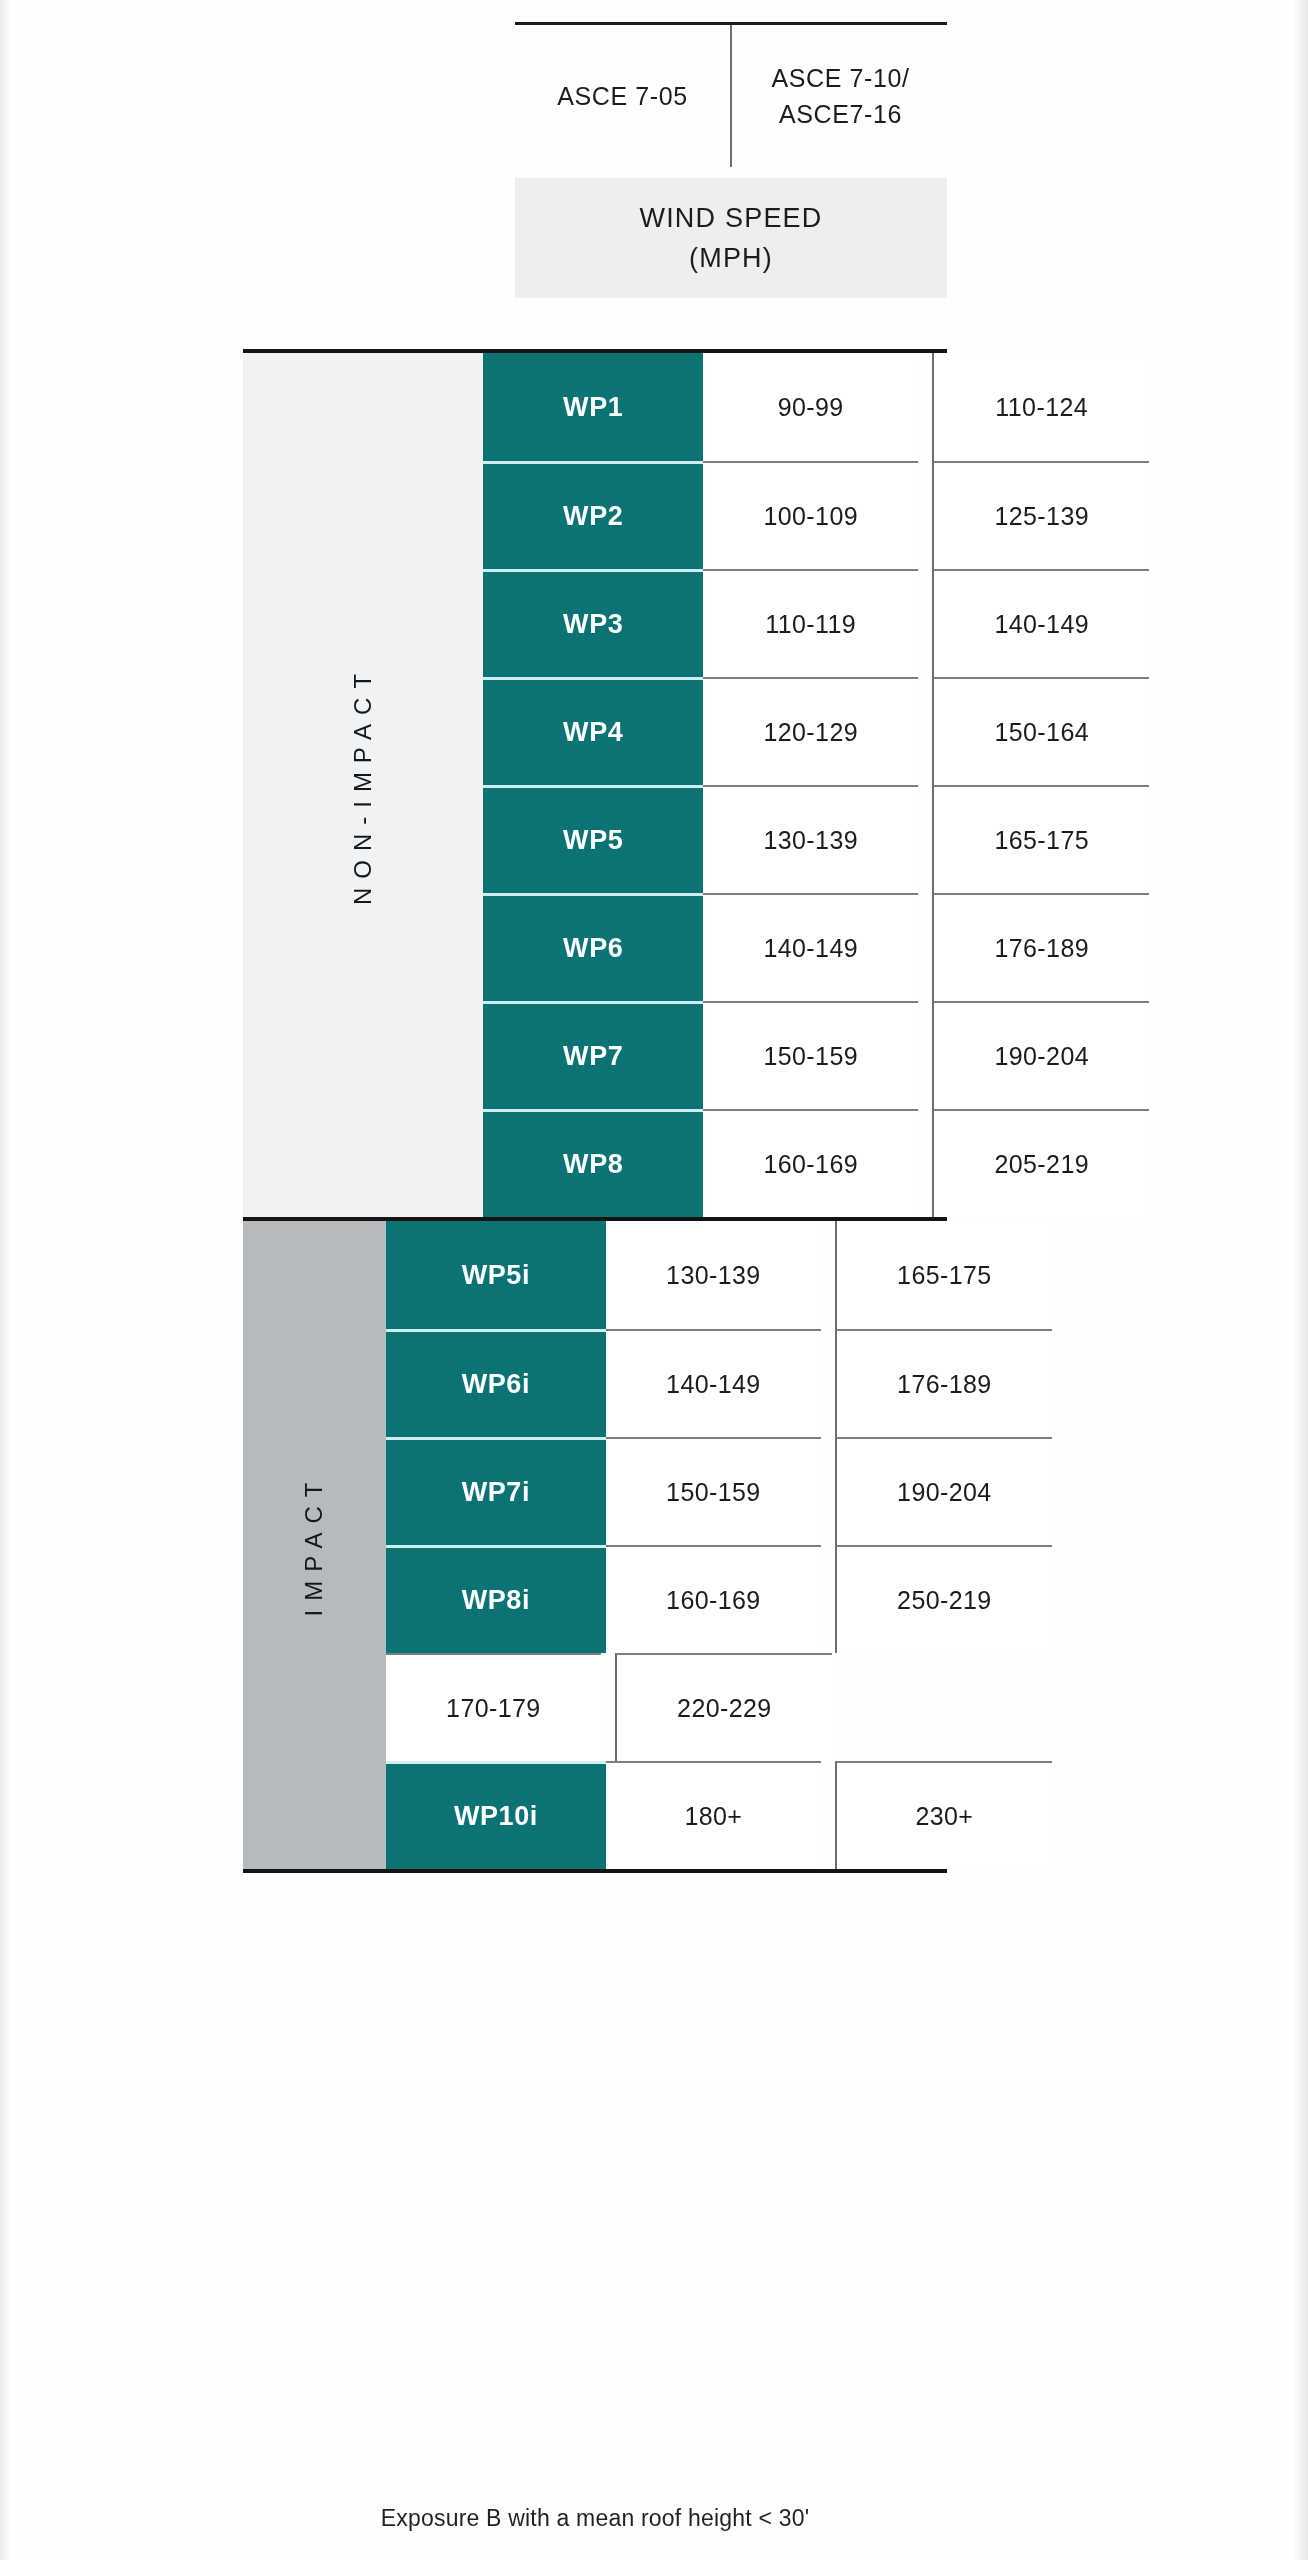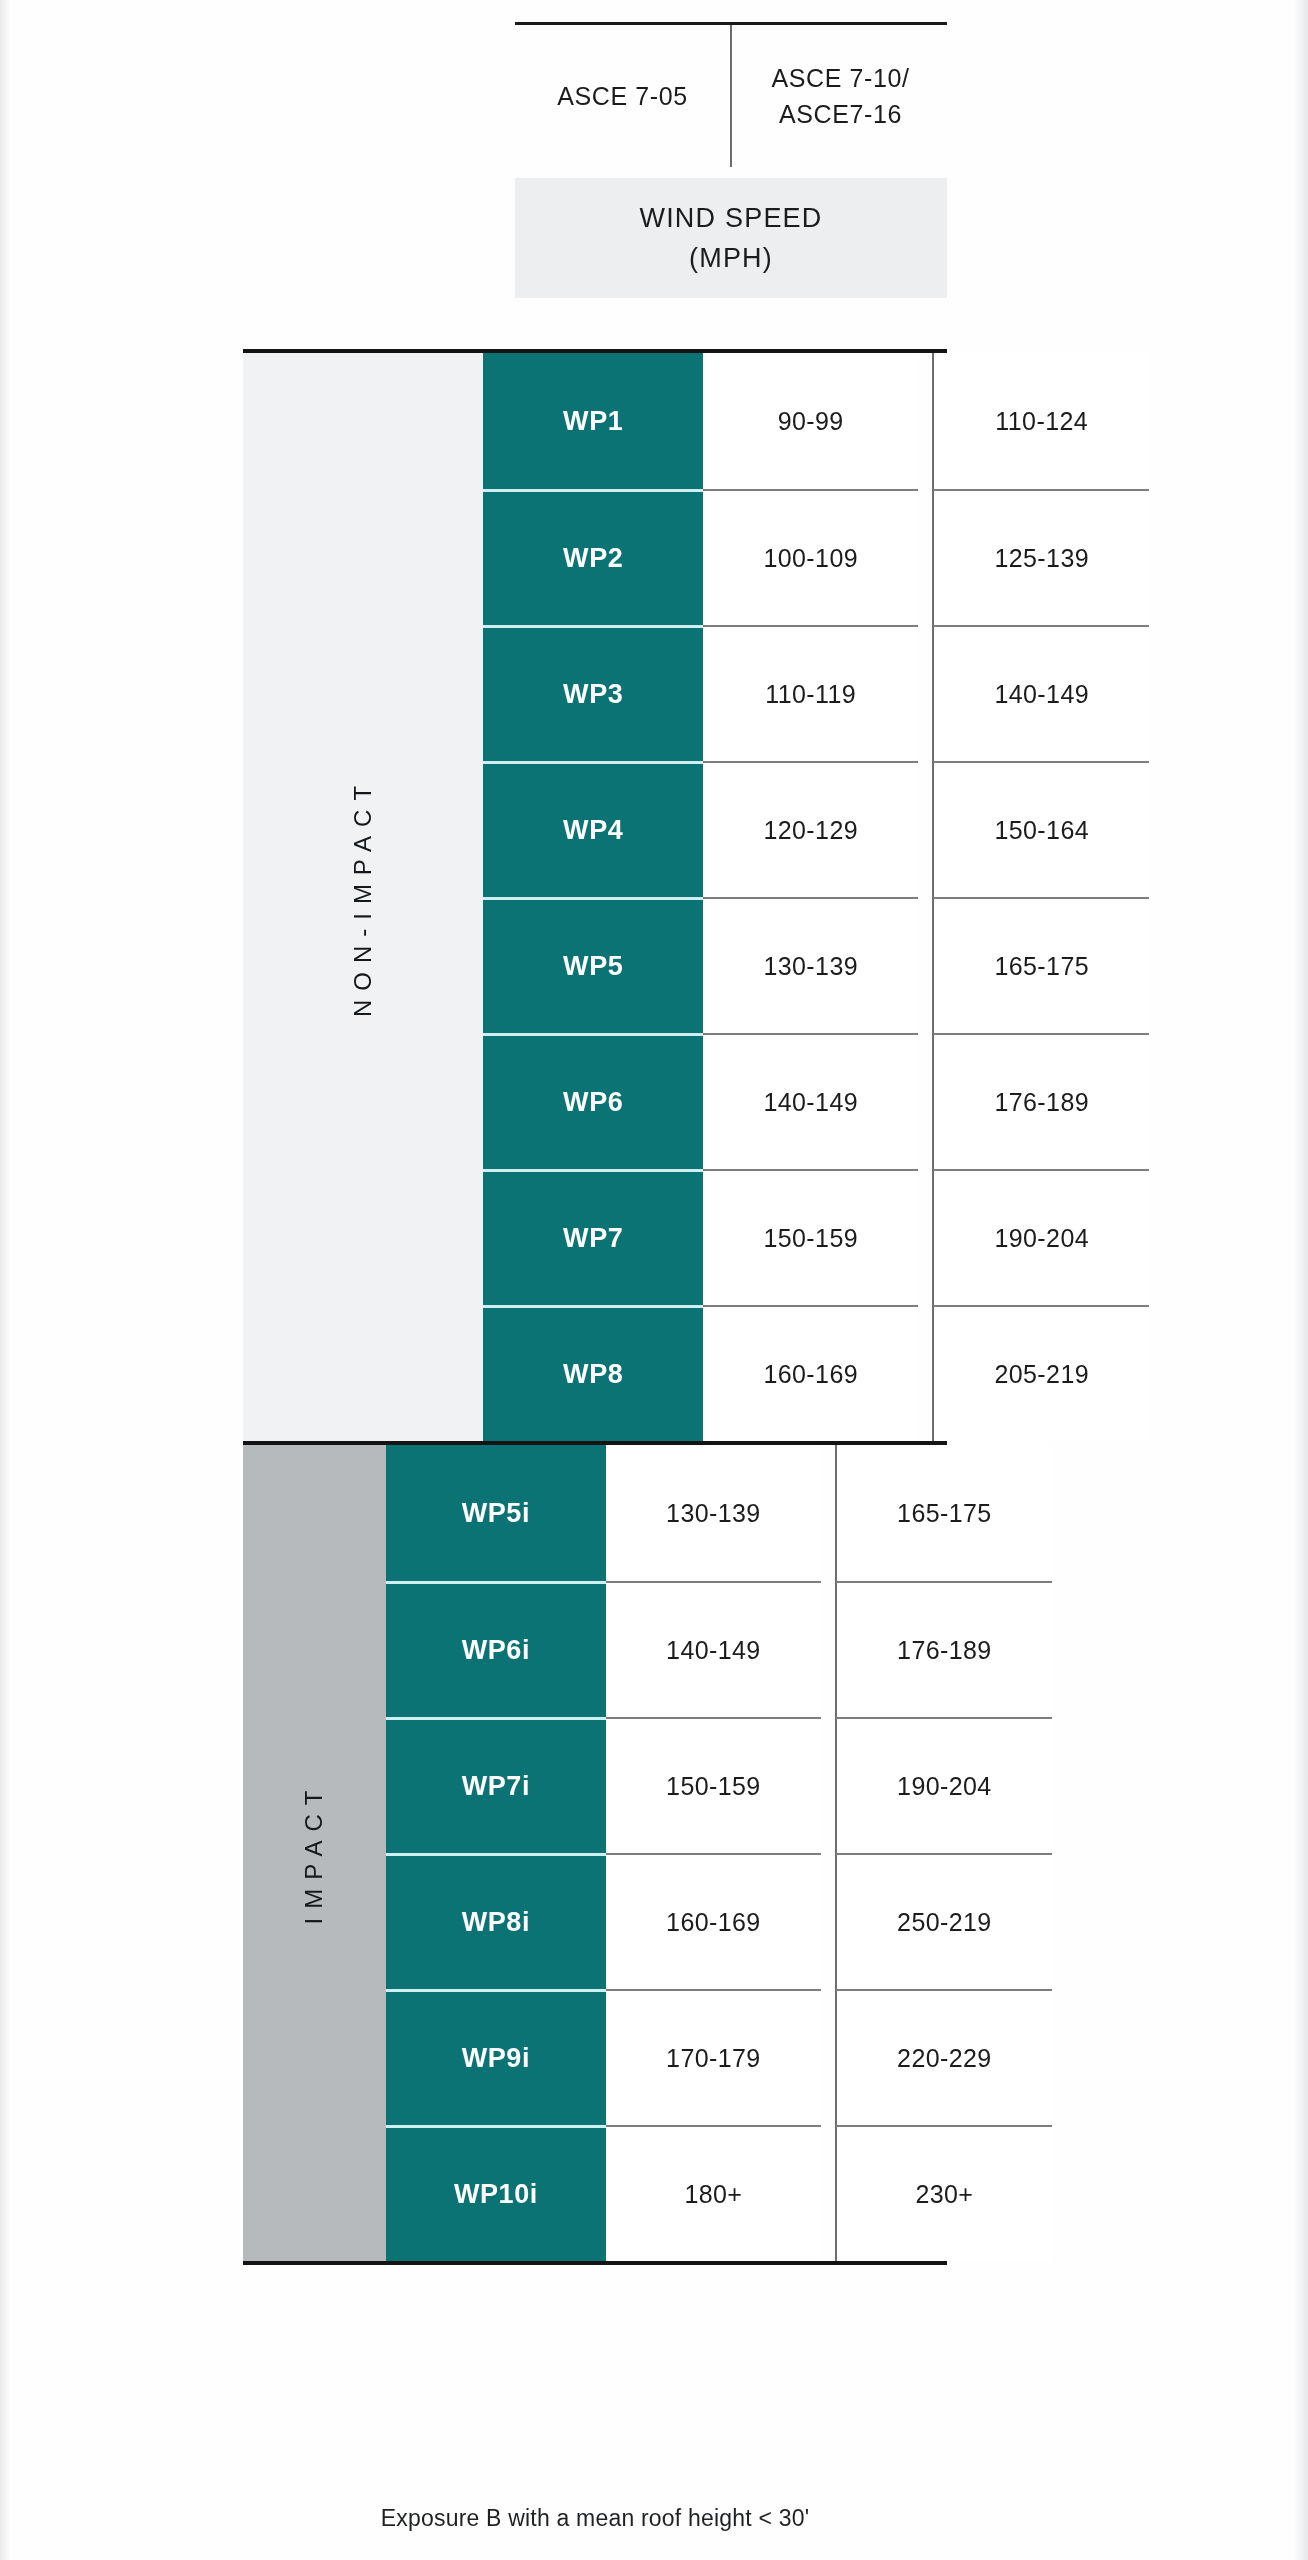--- a/index.html
+++ b/index.html
@@ -125,21 +125,21 @@
     color: #15181a;
     font-weight: 400;
   }
   .side-nonimpact { background: #f1f2f3; }
   .side-impact    { background: #b7babd; }
 
   .rows { flex: 1 1 auto; }
 
   .trow {
     display: flex;
-    height: 136px;
+    height: 108px;
     position: relative;
   }
   .cell-code {
     flex: 0 0 220px;
     background: #0c7375;
     color: #ffffff;
     font-size: 27px;
     font-weight: 700;
     letter-spacing: 0.6px;
     display: flex;
@@ -299,21 +299,20 @@
           <div class="cell-val cell-b">190-204</div>
         </div>
 
         <div class="trow">
           <div class="cell-code">WP8i</div>
           <div class="cell-val cell-a">160-169</div>
           <div class="cell-val cell-b">250-219</div>
         </div>
 
         <div class="trow">
-          <div class="cell-code">WP9i</div>
           <div class="cell-val cell-a">170-179</div>
           <div class="cell-val cell-b">220-229</div>
         </div>
 
         <div class="trow">
           <div class="cell-code">WP10i</div>
           <div class="cell-val cell-a">180+</div>
           <div class="cell-val cell-b">230+</div>
         </div>
 

